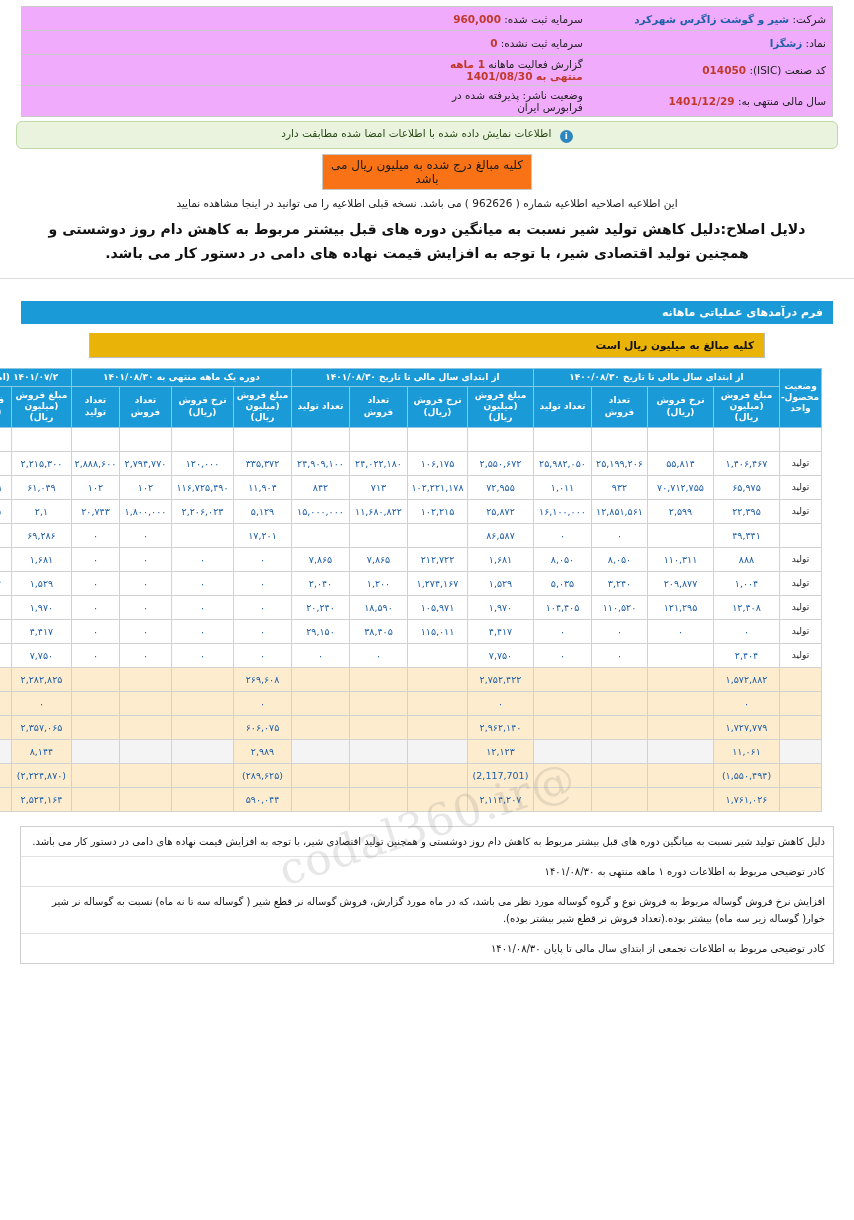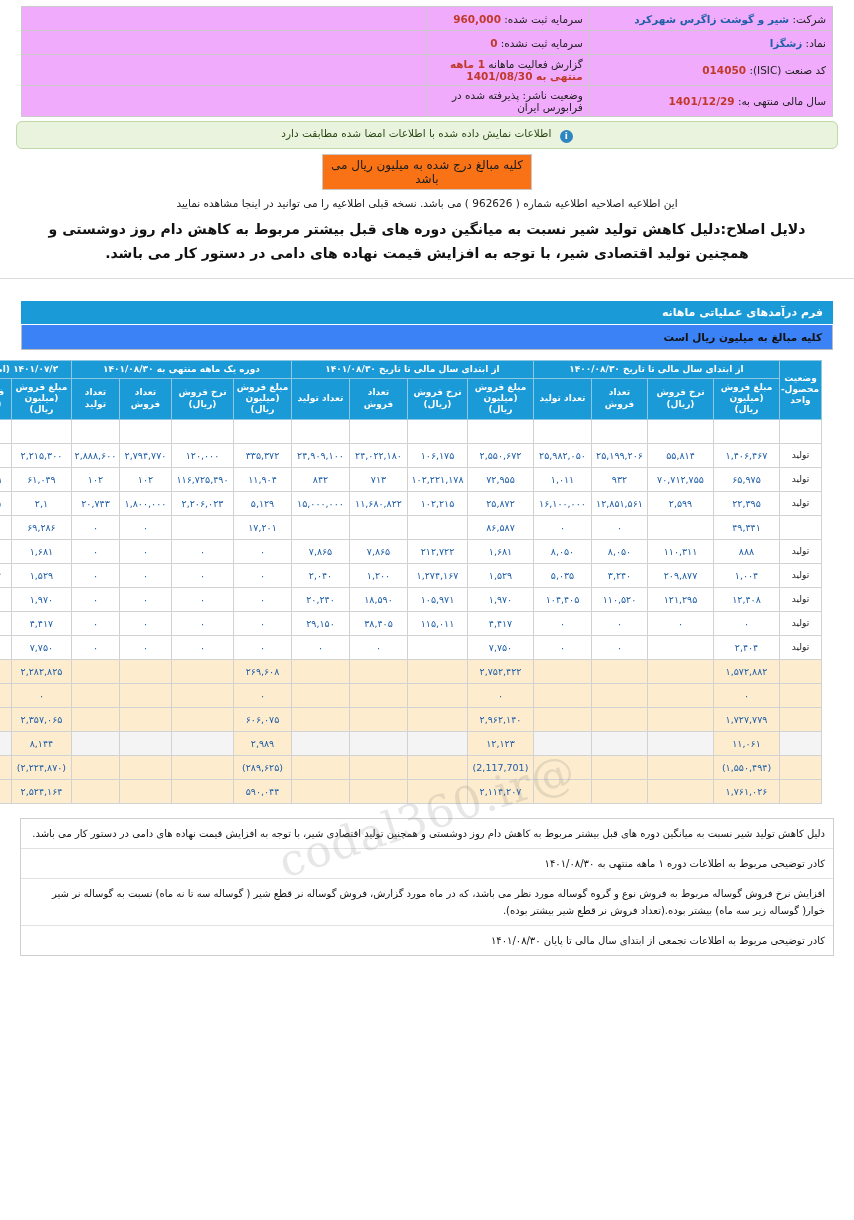--- a/index.html
+++ b/index.html
@@ -22,21 +22,21 @@
   .smallbox{width:200px;margin:5px auto 0 auto;border:1px solid #c9c9c9;background:#f97316;text-align:center;
             font-size:12px;padding:3px 4px;}
   .line{width:812px;margin:7px auto 0 auto;text-align:center;font-size:10.5px;color:#222;}
   .para{width:770px;margin:9px auto 0 auto;text-align:center;font-size:14px;line-height:1.7;color:#111;font-weight:bold;}
 
   hr.sep{width:854px;border:0;border-top:1px solid #dcdcdc;margin:12px 0 0 0;}
 
   
   .bluebar{width:812px;margin:22px auto 0 auto;background:#1a9ad7;color:#fff;font-weight:bold;font-size:11px;
            text-align:right;padding:5px 10px;box-sizing:border-box;}
-  .whitebar{width:812px;margin:1px auto;border:1px solid #bcbcbc;border-top:none;background:#3b82f6;color:#111;
+  .whitebar{width:676px;margin:9px auto;border:1px solid #bcbcbc;border-top:none;background:#eab308;color:#111;
             font-weight:bold;font-size:10.5px;text-align:right;padding:6px 10px;box-sizing:border-box;}
 
   
   .tblwrap{width:822px;margin:10px auto 0 auto;position:relative;}
   table.data{border-collapse:collapse;table-layout:fixed;width:854px;margin-right:16px;}
   table.data th{background:#1a9ad7;color:#fff;font-size:9px;font-weight:bold;border:1px solid #8fc6e2;
                 padding:3px 2px;line-height:1.25;vertical-align:middle;}
   table.data td{border:1px solid #d2d2d2;font-size:9.5px;color:#1f5fa8;text-align:center;height:21px;padding:1px 2px;
                 background:#fff;white-space:nowrap;overflow:hidden;}
   table.data td.unit{color:#222;font-size:9px;}

